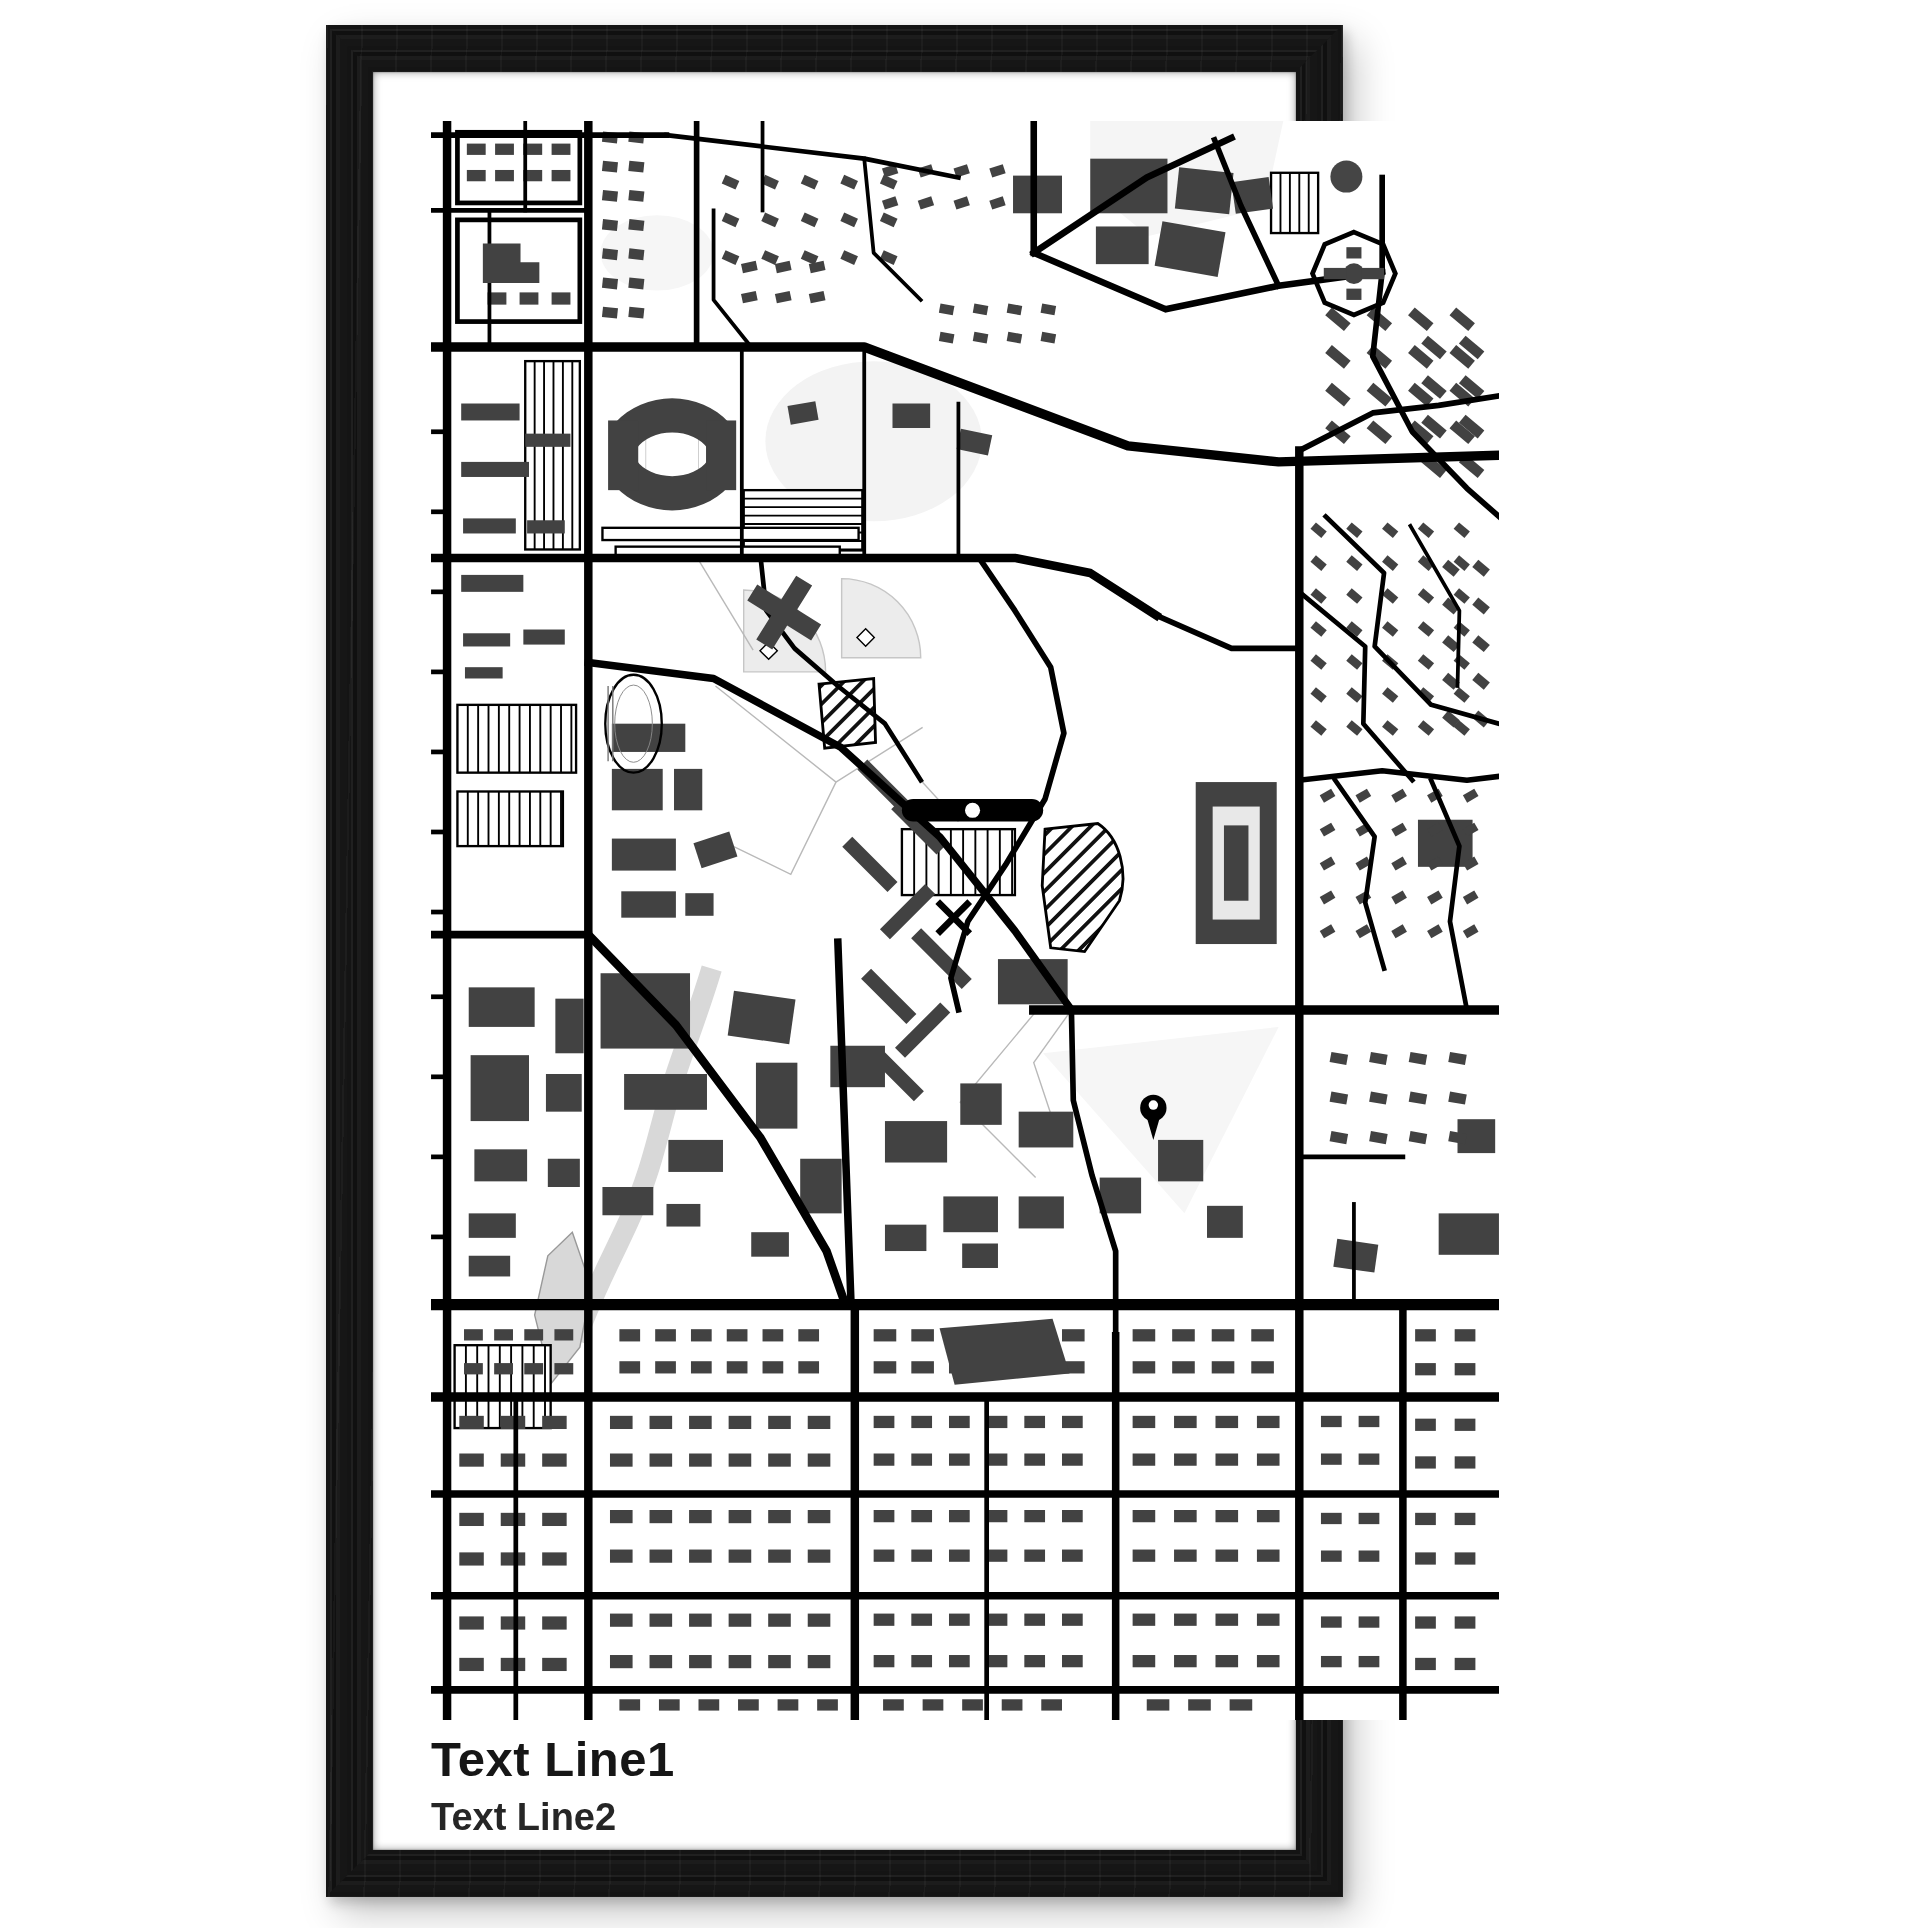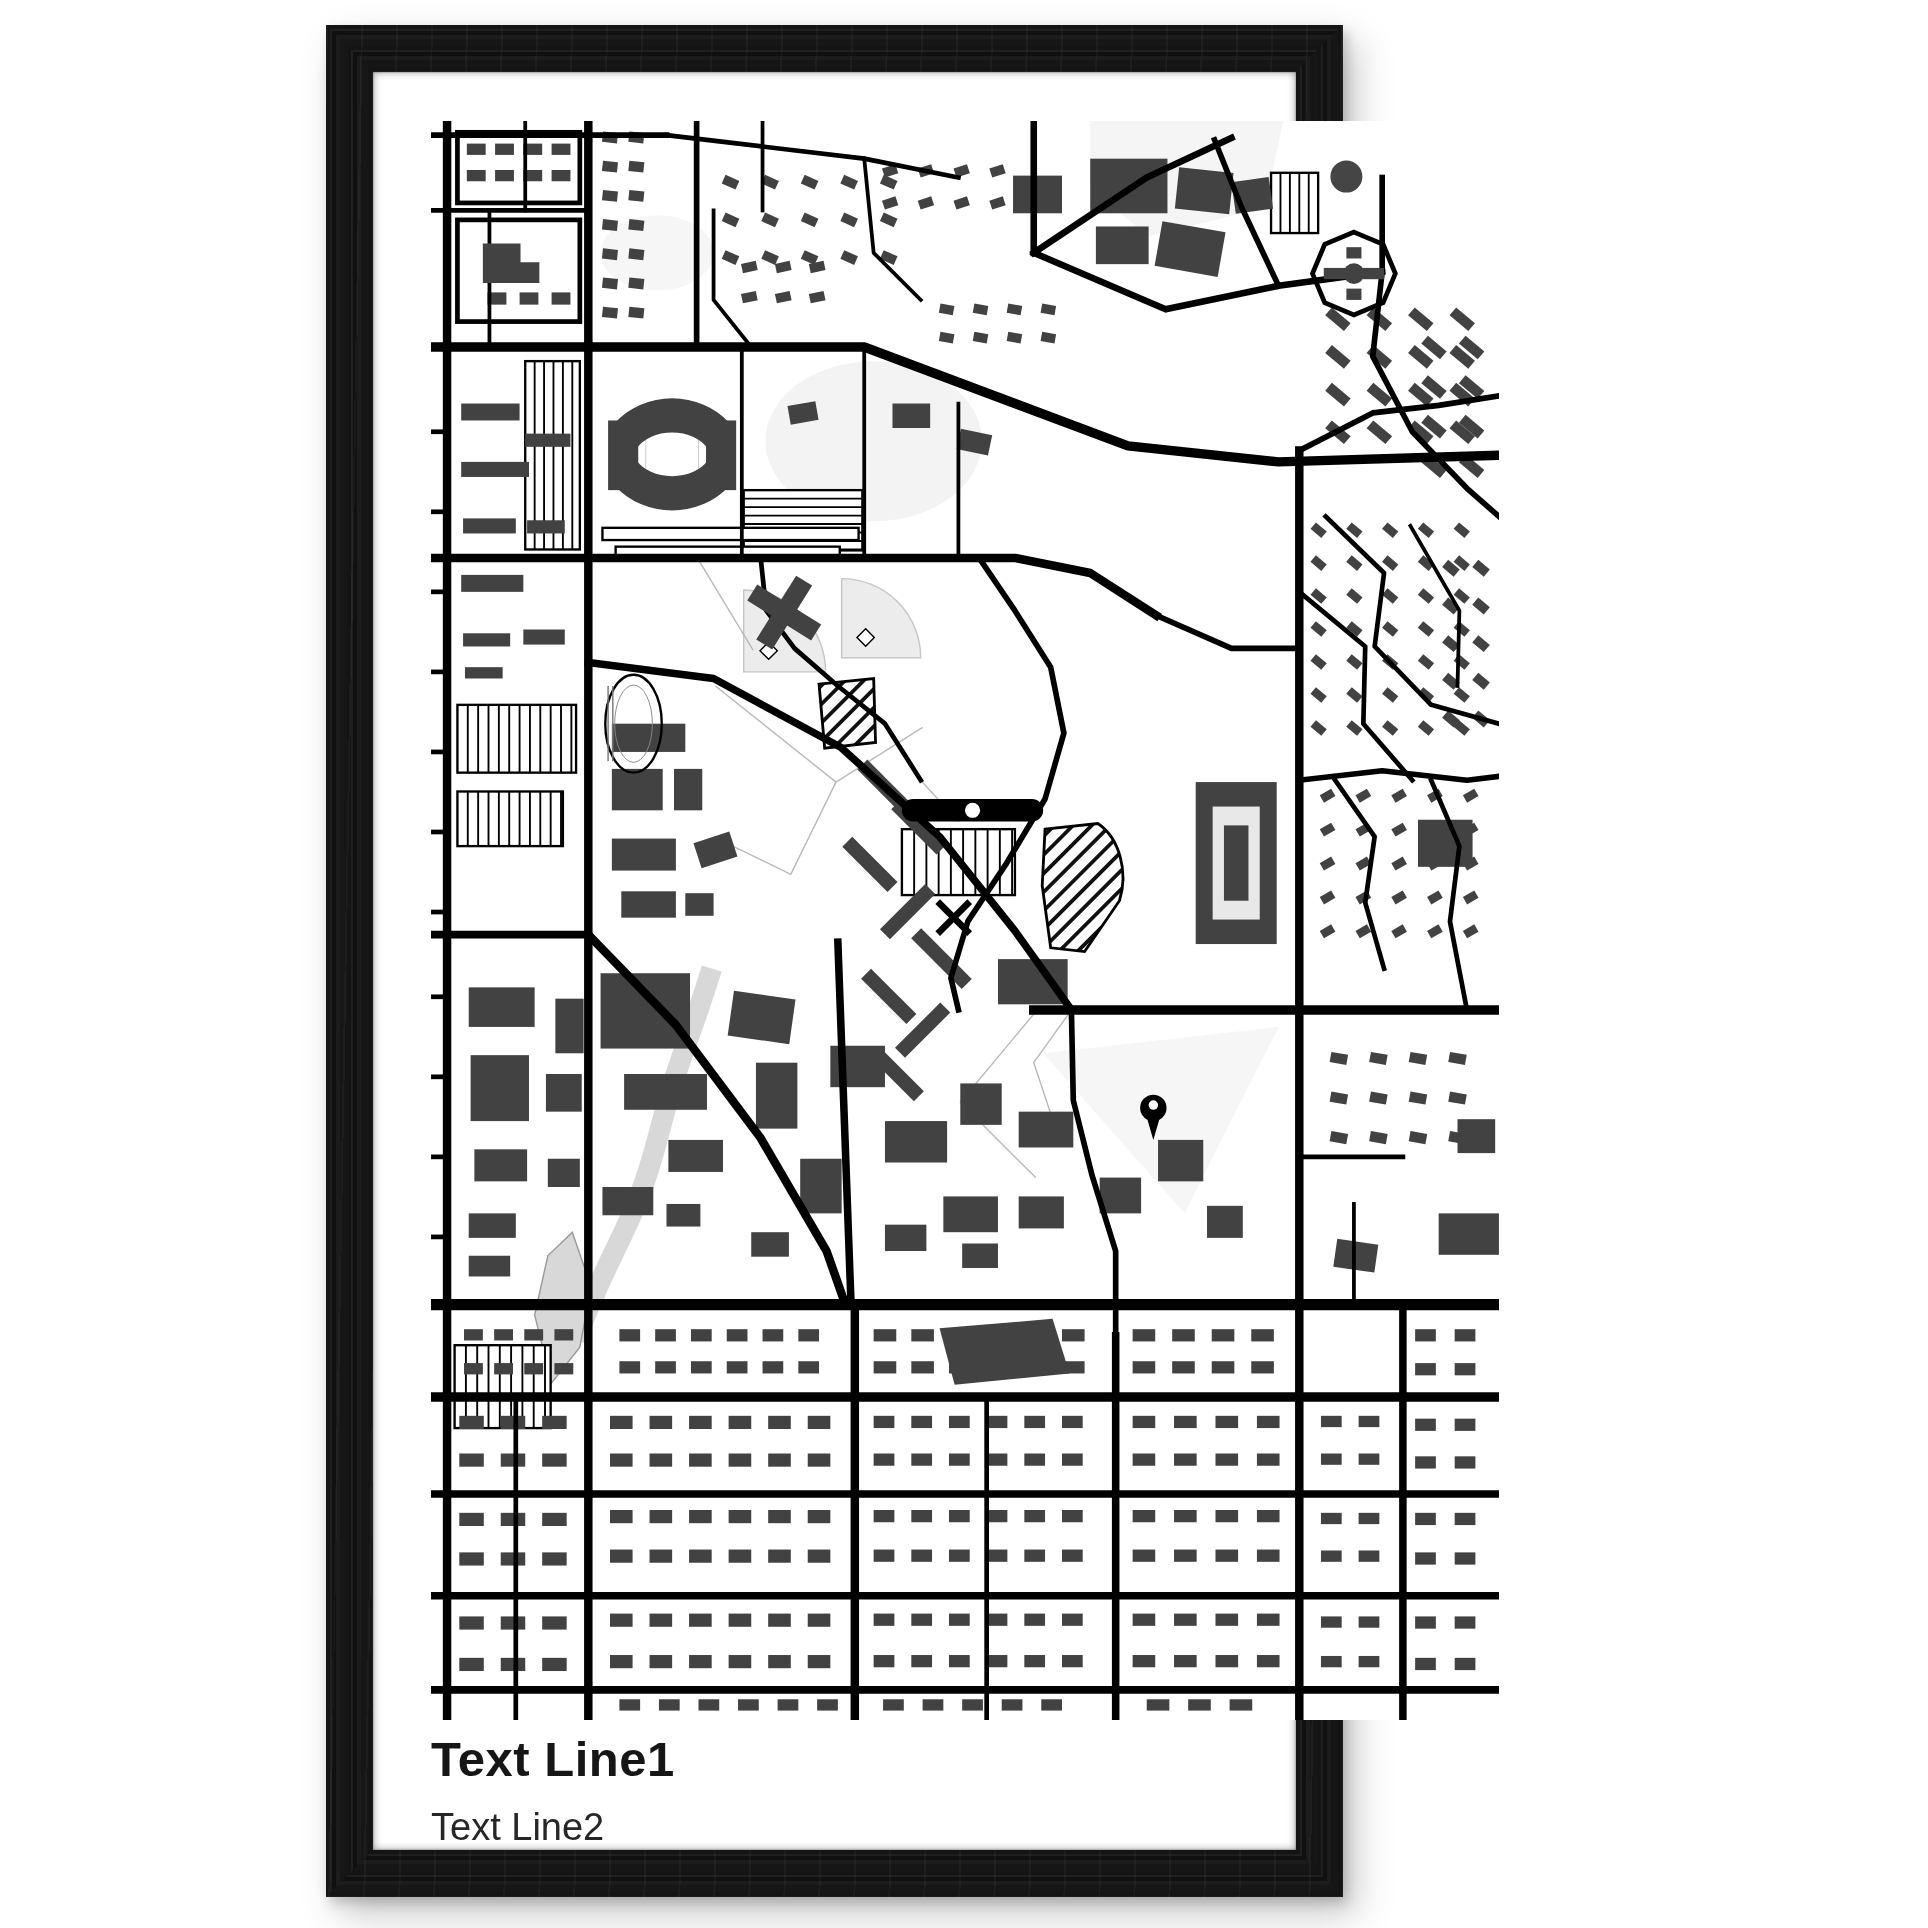--- a/index.html
+++ b/index.html
@@ -34,21 +34,21 @@
     background:repeating-linear-gradient(91deg,rgba(255,255,255,0.035) 0 1.9px,rgba(0,0,0,0) 1.9px 35px);}
   .mat{
     position:absolute;left:47px;top:47px;right:47px;bottom:47px;
     background:#ffffff;
     box-shadow:inset 0 0 8.5px rgba(0,0,0,0.40), inset 0 0 1.9px rgba(0,0,0,0.55);
   }
   .map-wrap{position:absolute;left:58px;top:49px;width:1068px;height:1599px;}
   .map-wrap svg{display:block;width:1068px;height:1599px;background:#ffffff;}
   .caption{position:absolute;left:58px;top:1659px;}
   .title1{font-size:49px;font-weight:700;color:#161616;line-height:1.15;letter-spacing:0.5px;}
-  .title2{font-size:38px;font-weight:400;color:#262626;line-height:1.1;margin-top:20px;}
+  .title2{font-size:38px;font-weight:700;color:#262626;line-height:1.1;margin-top:10px;}
 </style>
 </head>
 <body>
 
 <div class="frame">
   <div class="fbar top"></div>
   <div class="fbar bottom"></div>
   <div class="fbar left"></div>
   <div class="fbar right"></div>
   <div class="grain"></div>

